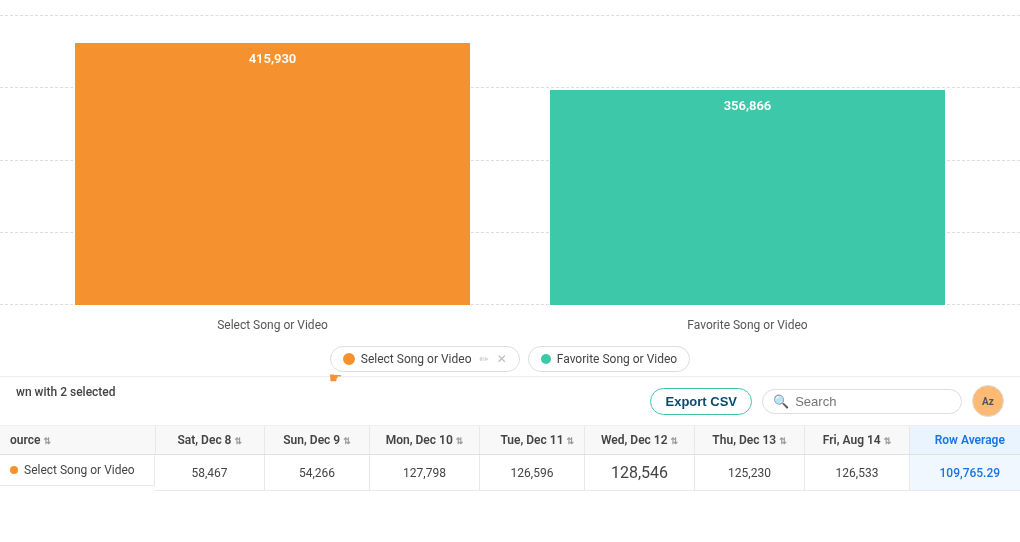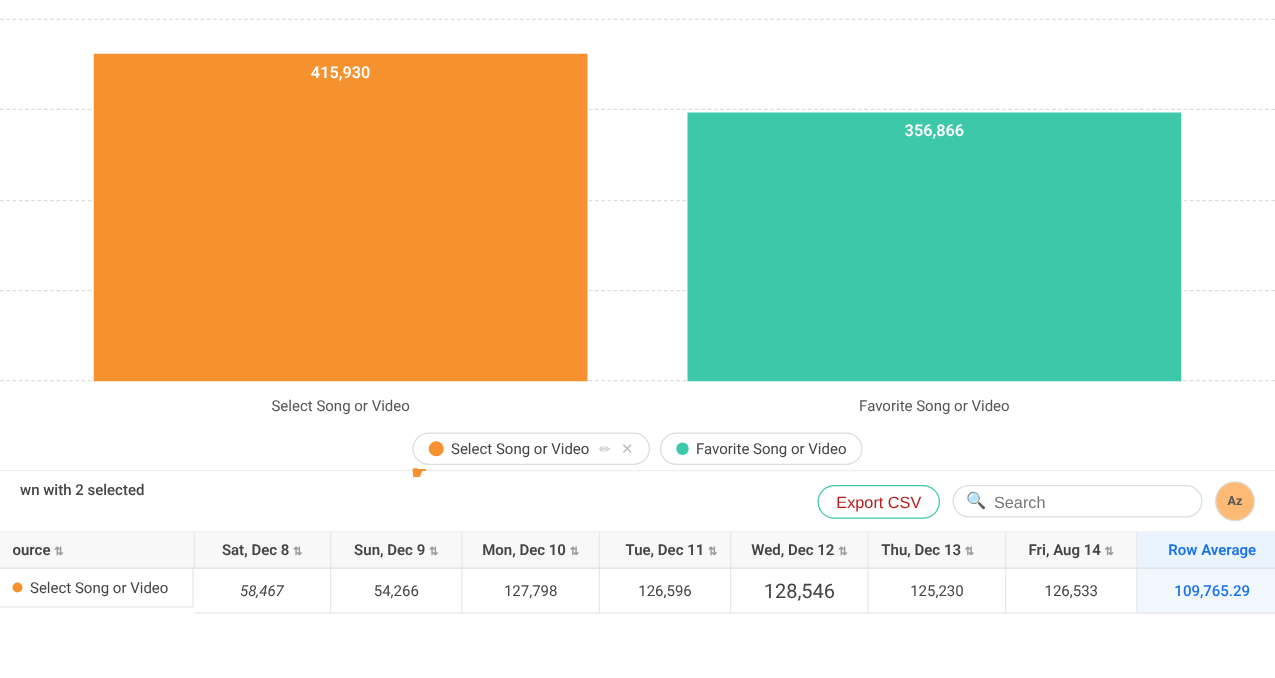--- a/index.html
+++ b/index.html
@@ -68,21 +68,21 @@
   </div>
 </div>
 
 <div style="border-top:1px solid #eee; background:#fff;">
 
   <div style="display:flex; justify-content:space-between; padding:8px 16px; border-bottom:1px solid #eee;">
     <div style="font-size:12px; color:#444; font-weight:500;">
       <span>wn with 2 selected</span>
     </div>
     <div style="display:flex; align-items:center; gap:10px;">
-      <button style="border:1.5px solid #3DC8AA; background:#fff; color:#b91c1c; border-radius:16px; padding:5px 14px; font-size:13px; cursor:pointer; font-weight:400;">Export CSV</button>
+      <button style="border:1.5px solid #3DC8AA; background:#fff; color:#0c4a6e; border-radius:16px; padding:5px 14px; font-size:13px; cursor:pointer; font-weight:700;">Export CSV</button>
       <div style="display:flex; align-items:center; border:1px solid #ddd; border-radius:16px; padding:4px 10px; gap:6px; min-width:200px;">
         <span style="color:#aaa; font-size:13px;">🔍</span>
         <input type="text" style="border: none; outline: none; font-size: 13px; color: rgb(68, 68, 68); background: transparent; width: 150px;" placeholder="Search">
       </div>
       <div style="width:32px; height:32px; border:1px solid #ddd; border-radius:50%; display:flex; align-items:center; justify-content:center; font-size:10px; font-weight:700; color:#555; background:#fdba74; cursor:pointer;">
         <span>Az</span>
       </div>
     </div>
   </div>
 
@@ -100,38 +100,38 @@
         </th>
         <th style="background:#f8f8f8; border-bottom:1px solid #e0e0e0; border-right:1px solid #e8e8e8; padding:7px 10px; text-align:center; font-weight:600; color:#444; white-space:nowrap; min-width:110px; cursor:pointer;">
           <span>Mon, Dec 10</span><span style="font-size:9px; color:#999; margin-left:3px;">⇅</span>
         </th>
         <th style="background:#f8f8f8; border-bottom:1px solid #e0e0e0; border-right:1px solid #e8e8e8; padding:7px 10px; text-align:right; font-weight:600; color:#444; white-space:nowrap; min-width:105px; cursor:pointer;">
           <span>Tue, Dec 11</span><span style="font-size:9px; color:#999; margin-left:3px;">⇅</span>
         </th>
         <th style="background:#f8f8f8; border-bottom:1px solid #e0e0e0; border-right:1px solid #e8e8e8; padding:7px 10px; text-align:center; font-weight:600; color:#444; white-space:nowrap; min-width:110px; cursor:pointer;">
           <span>Wed, Dec 12</span><span style="font-size:9px; color:#999; margin-left:3px;">⇅</span>
         </th>
-        <th style="background:#f8f8f8; border-bottom:1px solid #e0e0e0; border-right:1px solid #e8e8e8; padding:7px 10px; text-align:left; font-weight:600; color:#444; white-space:nowrap; min-width:110px; cursor:pointer;margin-left:44px;">
+        <th style="background:#f8f8f8; border-bottom:1px solid #e0e0e0; border-right:1px solid #e8e8e8; padding:7px 10px; text-align:center; font-weight:600; color:#444; white-space:nowrap; min-width:110px; cursor:pointer;margin-left:44px;">
           <span>Thu, Dec 13</span><span style="font-size:9px; color:#999; margin-left:3px;">⇅</span>
         </th>
         <th style="background:#f8f8f8; border-bottom:1px solid #e0e0e0; border-right:1px solid #e8e8e8; padding:7px 10px; text-align:center; font-weight:600; color:#444; white-space:nowrap; min-width:105px; cursor:pointer;">
           <span>Fri, Aug 14</span><span style="font-size:9px; color:#999; margin-left:3px;">⇅</span>
         </th>
         <th style="background:#EAF4FF; border-bottom:1px solid #e0e0e0; padding:7px 10px; text-align:center; font-weight:600; color:#1a73e8; white-space:nowrap; min-width:120px;">
           <span>Row Average</span>
         </th>
       </tr>
     </thead>
     <tbody>
       <tr>
         <td style="border-bottom:1px solid #e8e8e8; border-right:1px solid #e8e8e8; padding:8px 10px; text-align:left; display:flex; align-items:center; gap:6px; font-size:12px; color:#444;">
           <span style="width:8px; height:8px; border-radius:50%; background:#F5922F; flex-shrink:0; display:inline-block;"></span>
           <span>Select Song or Video</span>
         </td>
-        <td style="border-bottom:1px solid #e8e8e8; border-right:1px solid #e8e8e8; padding:8px 10px; text-align:center; font-size:12px; color:#444;font-style:italic;">58,467</td>
+        <td style="border-bottom:1px solid #e8e8e8; border-right:1px solid #e8e8e8; padding:8px 10px; text-align:center; font-size:12px; color:#444;">58,467</td>
         <td style="border-bottom:1px solid #e8e8e8; border-right:1px solid #e8e8e8; padding:8px 10px; text-align:center; font-size:12px; color:#444;">54,266</td>
         <td style="border-bottom:1px solid #e8e8e8; border-right:1px solid #e8e8e8; padding:8px 10px; text-align:center; font-size:12px; color:#444;">127,798</td>
         <td style="border-bottom:1px solid #e8e8e8; border-right:1px solid #e8e8e8; padding:8px 10px; text-align:center; font-size:12px; color:#444;">126,596</td>
         <td style="border-bottom:1px solid #e8e8e8; border-right:1px solid #e8e8e8; padding:8px 10px; text-align:center; font-size:16px; color:#444;">128,546</td>
         <td style="border-bottom:1px solid #e8e8e8; border-right:1px solid #e8e8e8; padding:8px 10px; text-align:center; font-size:12px; color:#444;">125,230</td>
         <td style="border-bottom:1px solid #e8e8e8; border-right:1px solid #e8e8e8; padding:8px 10px; text-align:center; font-size:12px; color:#444;">126,533</td>
         <td style="border-bottom:1px solid #e8e8e8; padding:8px 10px; text-align:center; font-size:12px; color:#1a73e8; background:#f0f7ff; font-weight:500;">109,765.29</td>
       </tr>
     </tbody>
   </table>

